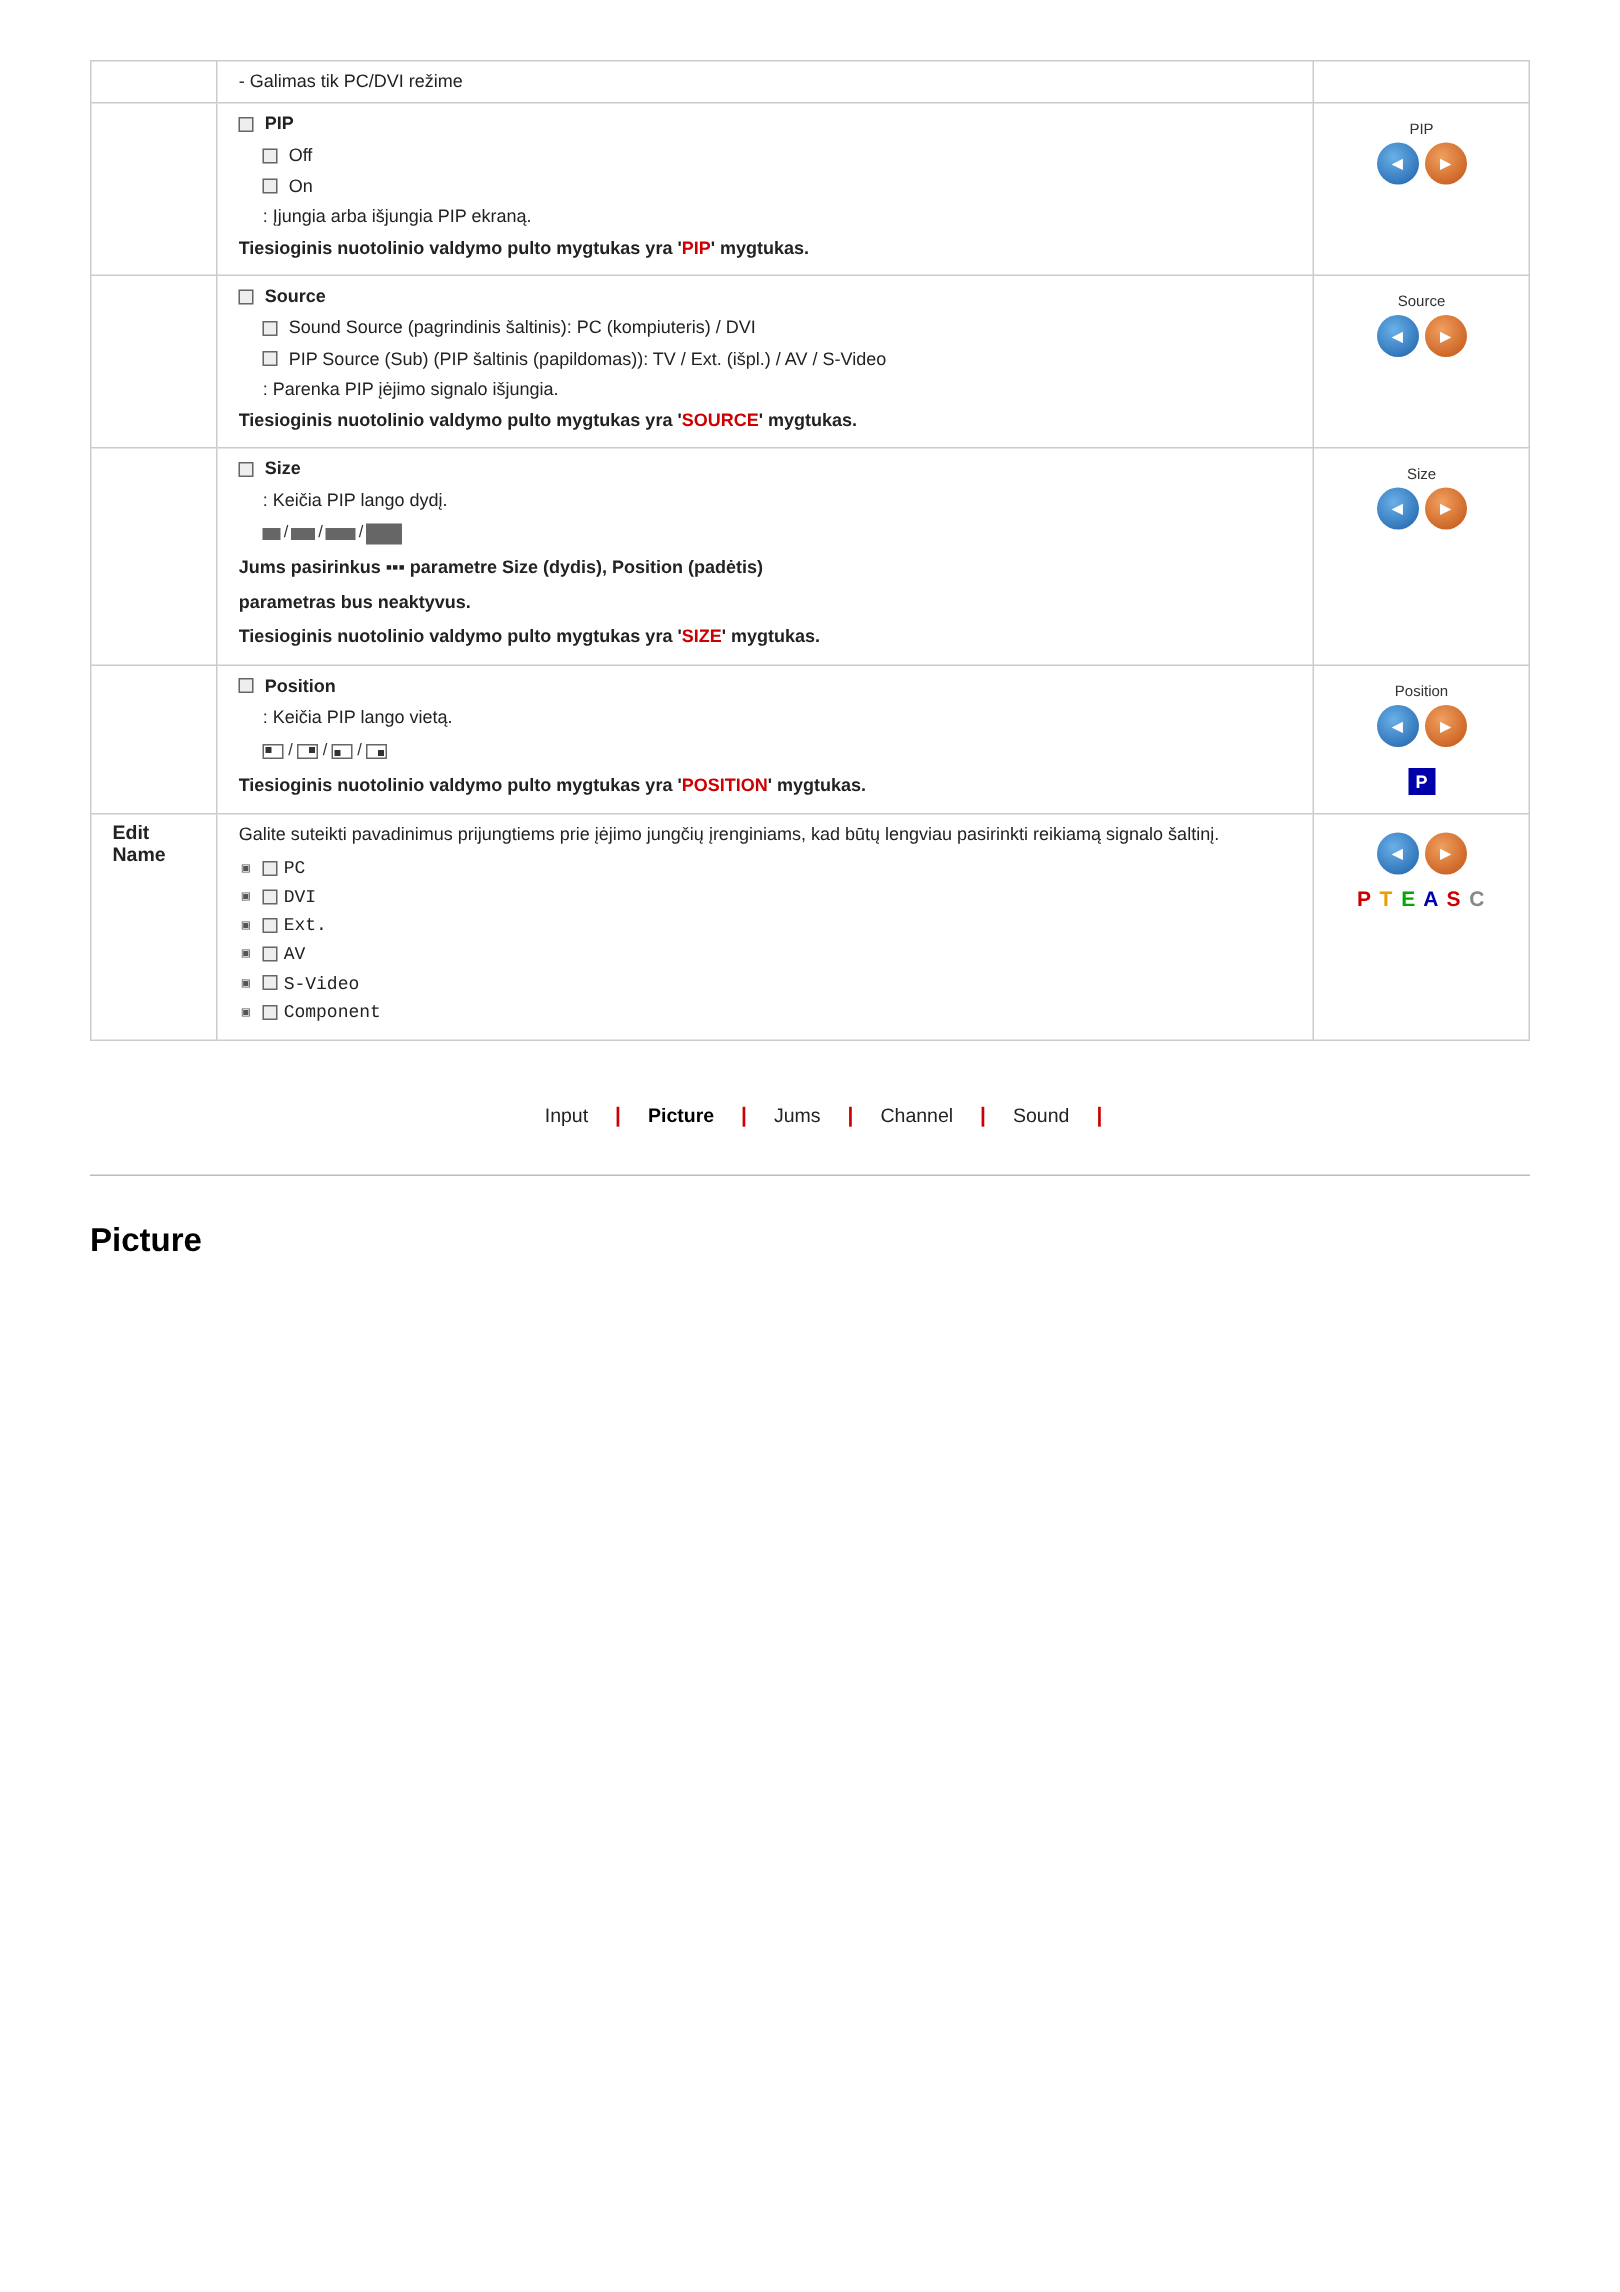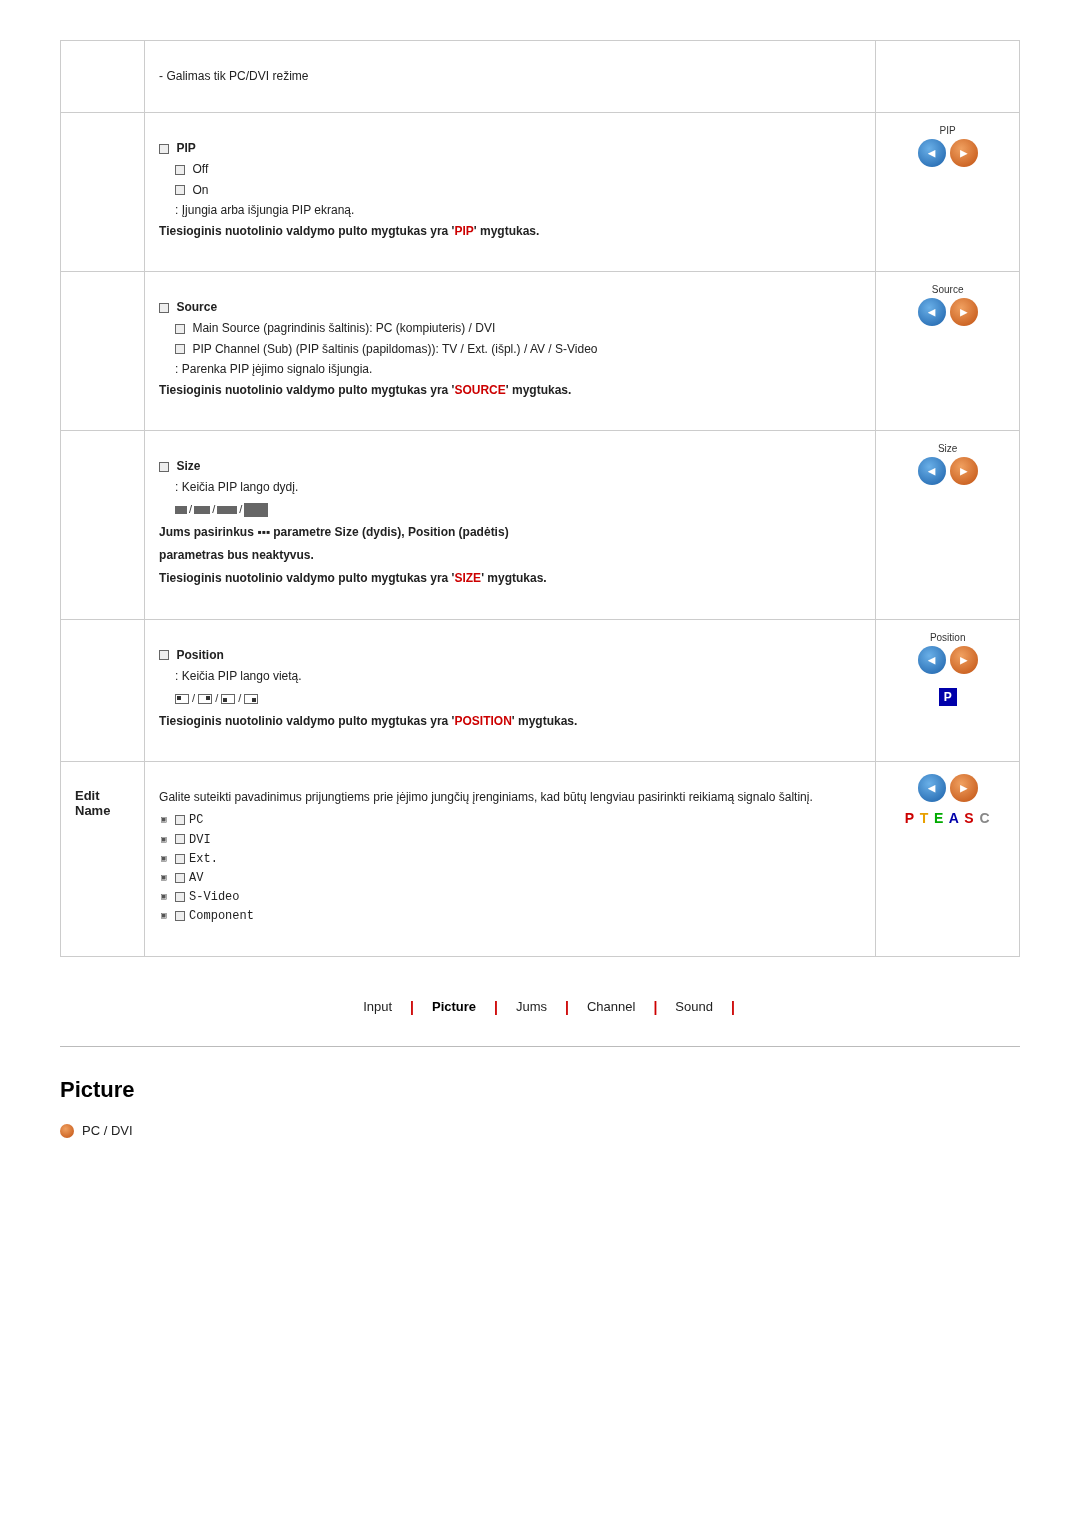--- a/index.html
+++ b/index.html
@@ -20,21 +20,21 @@
     
     .main-table {
       border-collapse: collapse;
       width: 100%;
       margin-bottom: 30px;
     }
 
     .main-table td {
       border: 1px solid #ccc;
       vertical-align: top;
-      padding: 26px 14px;
+      padding: 4px 14px;
     }
 
     .main-table .label-cell {
       width: 60px;
       font-weight: bold;
       font-size: 13px;
     }
 
     .main-table .content-cell {
       width: 560px;
@@ -326,25 +326,25 @@
 
     <tr>
       <td class="label-cell"></td>
       <td class="content-cell">
         <div class="section-header">
           <span class="checkbox-icon"></span>
           <span>Source</span>
         </div>
         <div class="sub-item">
           <span class="checkbox-icon"></span>
-          <span>Main Source (pagrindinis šaltinis): PC (kompiuteris) / DVI</span>
+          <span>Sound Source (pagrindinis šaltinis): PC (kompiuteris) / DVI</span>
         </div>
         <div class="sub-item">
           <span class="checkbox-icon"></span>
-          <span>PIP Channel (Sub) (PIP šaltinis (papildomas)): TV / Ext. (išpl.) / AV / S-Video</span>
+          <span>PIP Source (Sub) (PIP šaltinis (papildomas)): TV / Ext. (išpl.) / AV / S-Video</span>
         </div>
         <div class="note-text">: Parenka PIP įėjimo signalo išjungia.</div>
         <div class="bold-note">
           Tiesioginis nuotolinio valdymo pulto mygtukas yra '<span class="highlight-source">SOURCE</span>' mygtukas.
         </div>
       </td>
       <td class="icon-cell">
         <div class="icon-group">
           <div class="icon-group-label">Source</div>
           <div class="btn-pair">
@@ -493,19 +493,15 @@
     <span class="nav-item">Channel</span>
     <span class="nav-sep">|</span>
     <span class="nav-item">Sound</span>
     <span class="nav-sep">|</span>
   </nav>
 
   <hr class="divider">
 
   <section>
     <h1 class="section-title">Picture</h1>
-    <div class="subsection-item">
-      <div class="orange-dot"></div>
-      <span>PC / DVI</span>
-    </div>
   </section>
 
 </div>
 
 </body></html>

